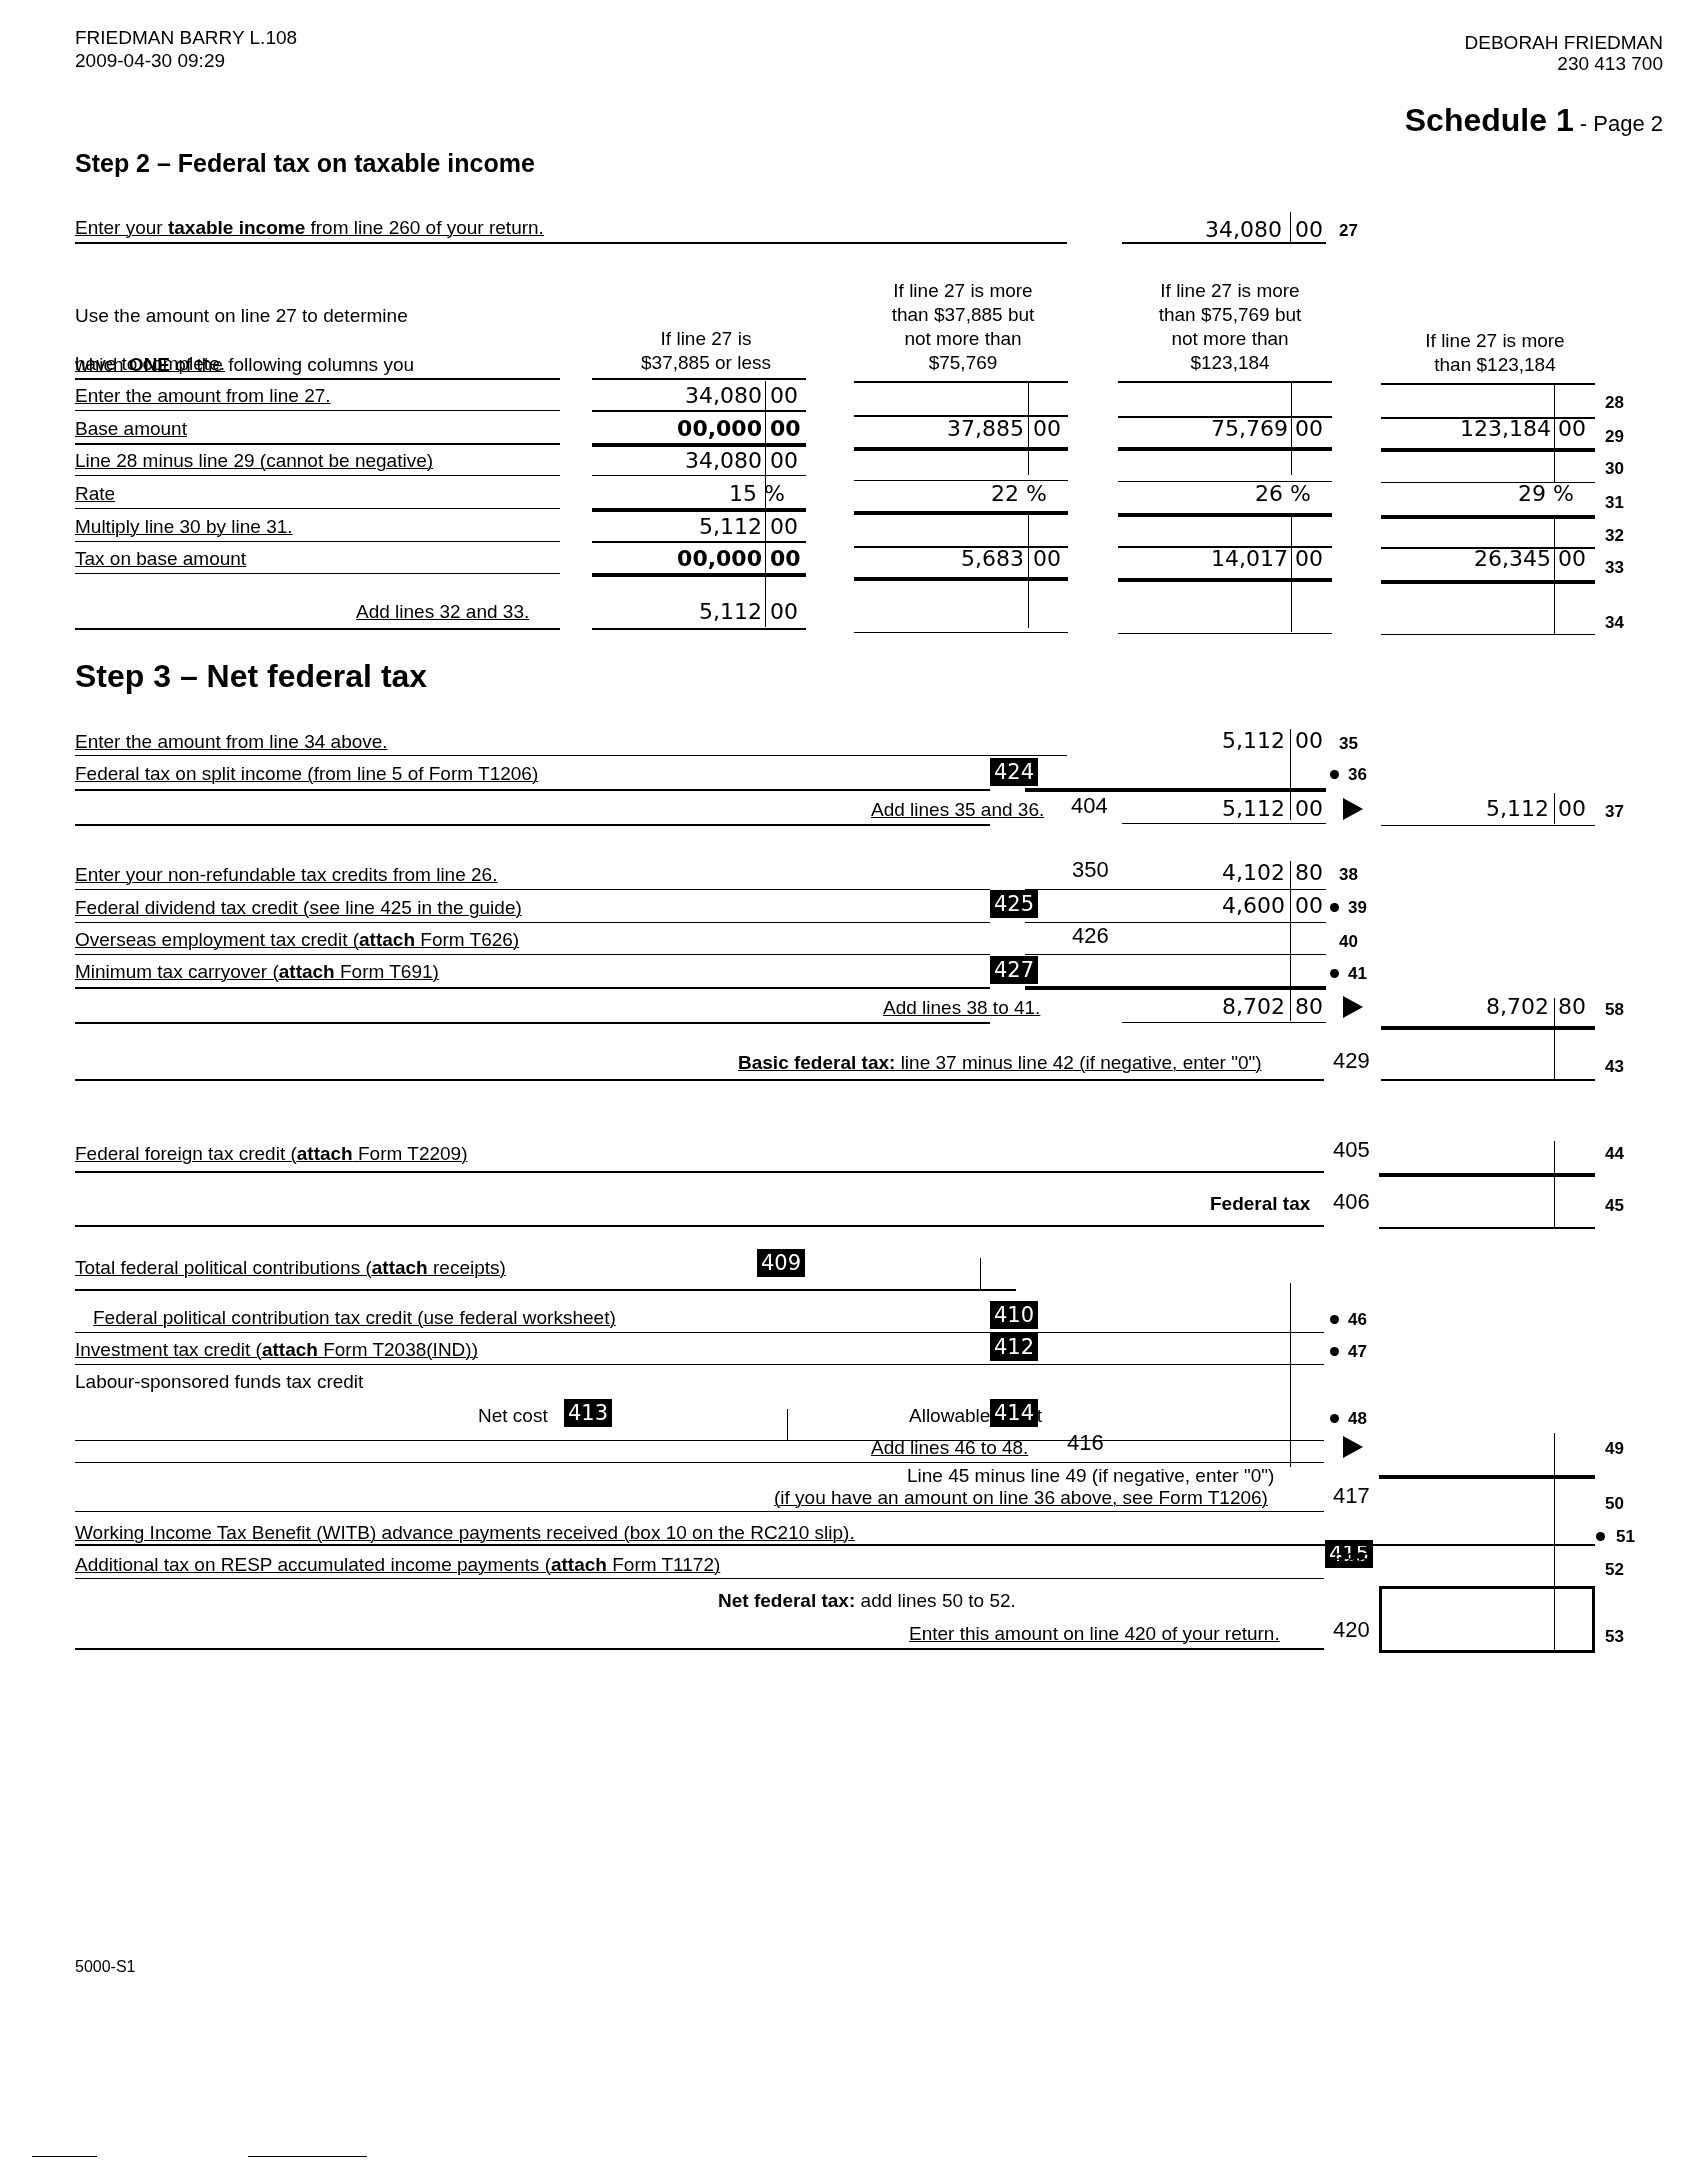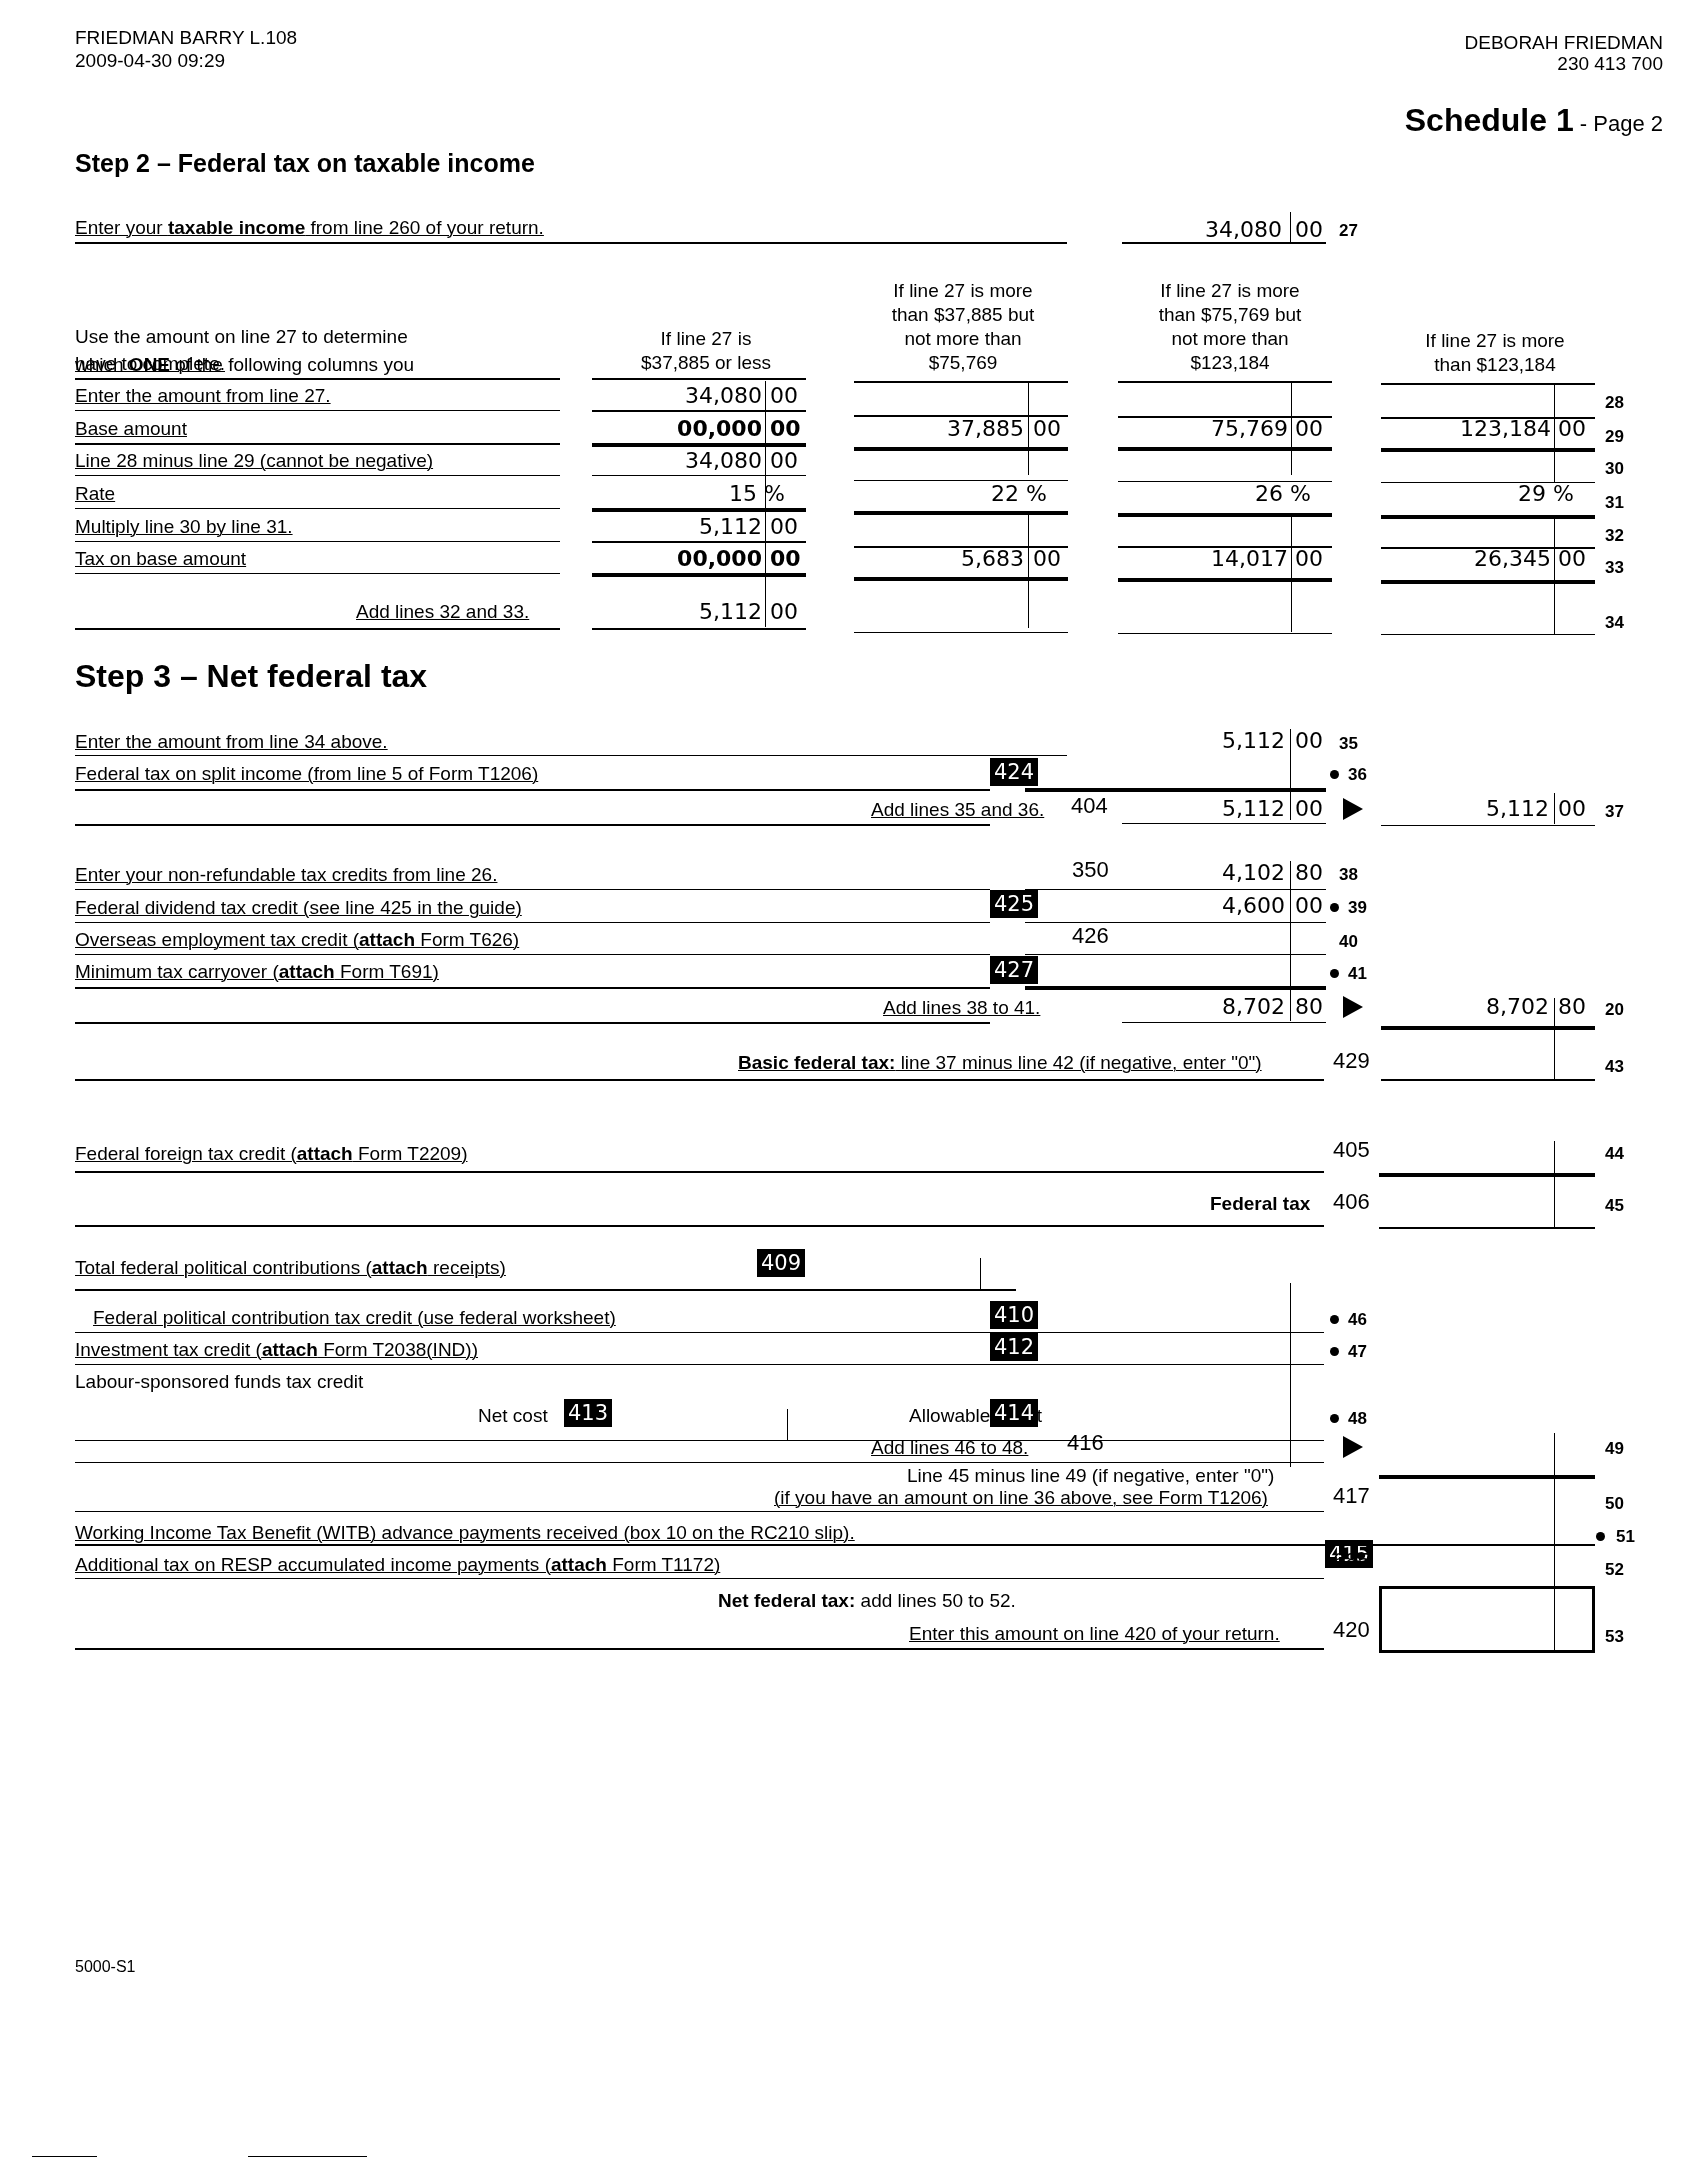--- a/index.html
+++ b/index.html
@@ -38,21 +38,21 @@
 <div class="t" style="left:75px;top:148px;font-size:25px;line-height:30px;font-weight:bold;">Step 2 – Federal tax on taxable income</div>
 
 <div class="t u" style="left:75px;top:217px;"><span>Enter your </span><b>taxable income</b><span> from line 260 of your return.</span></div>
 <div class="hl" style="left:75px;top:242px;width:992px;"></div>
 <div class="amt" style="left:1119px;width:163px;top:217px;">34,080</div>
 <div class="vl" style="left:1290px;top:212px;height:30px;"></div>
 <div class="cents" style="left:1295px;top:217px;">00</div>
 <div class="hl" style="left:1122px;top:242px;width:204px;"></div>
 <div class="lnum" style="left:1339px;top:220px;">27</div>
 
-<div class="t" style="left:75px;top:305px;margin-top:21px;">Use the amount on line 27 to determine</div>
+<div class="t" style="left:75px;top:305px;">Use the amount on line 27 to determine</div>
 <div class="t" style="left:75px;top:330px;margin-top:24px;"><span>which </span><b>ONE</b><span> of the following columns you</span></div>
 <div class="t u" style="left:75px;top:353px;">have to complete.</div>
 <div class="hl" style="left:75px;top:378px;width:485px;"></div>
 
 <div class="hdr" style="left:592px;width:228px;top:327px;">
   <div>If line 27 is</div>
   <div>$37,885 or less</div>
 </div>
 <div class="hdr" style="left:849px;width:228px;top:279px;">
   <div>If line 27 is more</div>
@@ -229,21 +229,21 @@
 <div class="hl" style="left:75px;top:1022px;width:915px;"></div>
 <div class="amt" style="left:1122px;width:163px;top:994px;">8,702</div>
 <div class="vl" style="left:1290px;top:990px;height:31px;"></div>
 <div class="cents" style="left:1295px;top:994px;">80</div>
 <div class="hl thin" style="left:1122px;top:1022px;width:204px;"></div>
 <div class="arrow" style="left:1343px;top:996px;"></div>
 <div class="amt" style="left:1381px;width:168px;top:994px;">8,702</div>
 <div class="cents" style="left:1558px;top:994px;">80</div>
 <div class="hl thick" style="left:1381px;top:1026px;width:214px;"></div>
 <div class="vl" style="left:1554px;top:998px;height:81px;"></div>
-<div class="lnum" style="left:1605px;top:999px;">20</div>
+<div class="lnum" style="left:1605px;top:999px;">58</div>
 
 <div class="t u" style="left:738px;top:1052px;"><b>Basic federal tax:</b><span> line 37 minus line 42 (if negative, enter "0")</span></div>
 <div class="hl" style="left:75px;top:1079px;width:1249px;"></div>
 <div class="code" style="left:1333px;top:1048px;">429</div>
 <div class="hl" style="left:1381px;top:1079px;width:214px;"></div>
 <div class="lnum" style="left:1605px;top:1056px;">43</div>
 
 <div class="t u" style="left:75px;top:1143px;"><span>Federal foreign tax credit (</span><b>attach</b><span> Form T2209)</span></div>
 <div class="hl" style="left:75px;top:1171px;width:1249px;"></div>
 <div class="code" style="left:1333px;top:1137px;">405</div>

